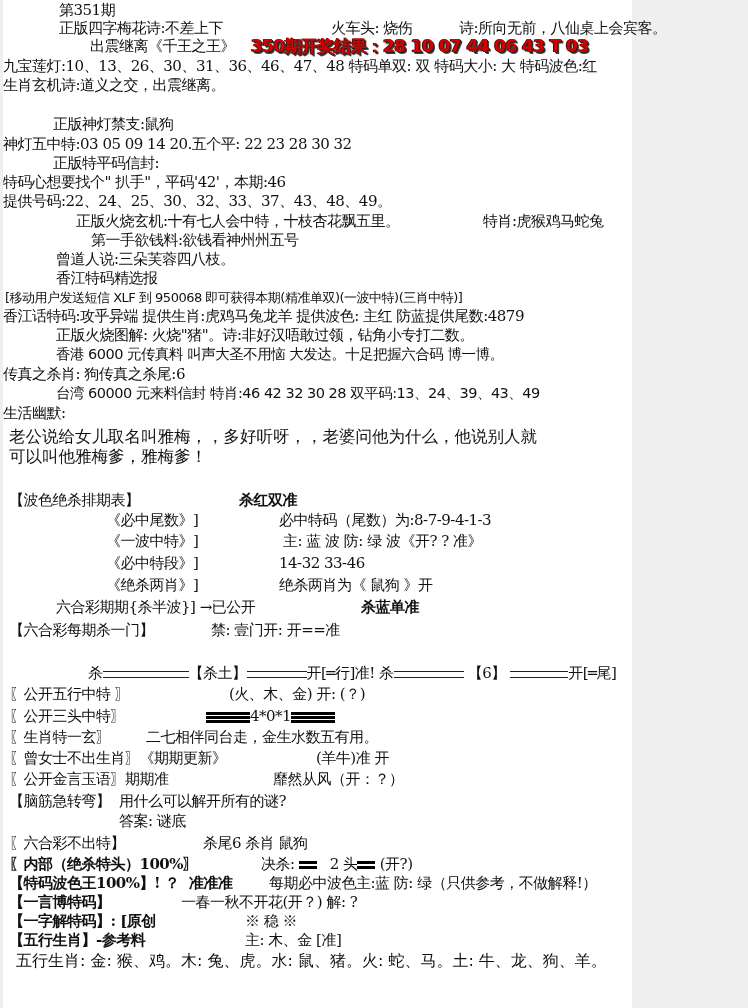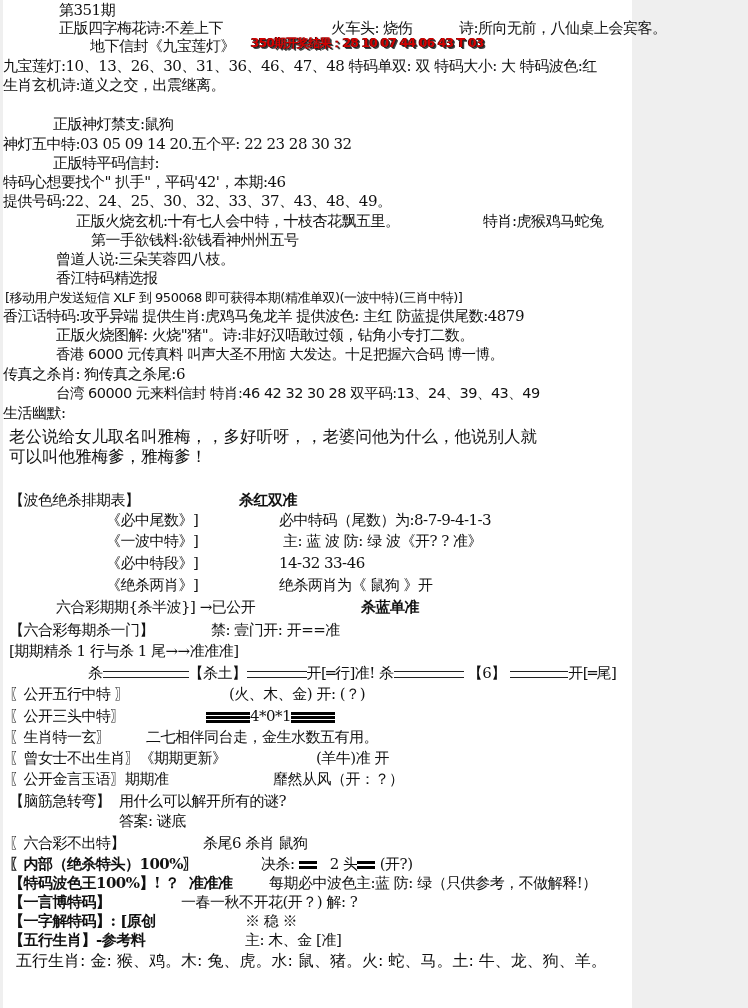--- a/index.html
+++ b/index.html
@@ -16,40 +16,40 @@
   }
   .ln {
     position:absolute; white-space:nowrap; font-size:15px; line-height:17px;
     letter-spacing:-0.5px;
   }
   .sans { font-family:"DejaVu Sans", sans-serif; }
   .big { font-size:16.5px; line-height:19px; letter-spacing:0; font-family:"DejaVu Sans", sans-serif; }
   .b { font-weight:bold; }
   .red-overlay {
     position:absolute; left:248px; top:35px; white-space:nowrap;
-    font-family:"DejaVu Sans", sans-serif; font-weight:bold; font-size:12px;
+    font-family:"DejaVu Sans", sans-serif; font-weight:bold; font-size:17px;
     color:#d40000; letter-spacing:-0.6px;
     text-shadow:1px 1px 0 #222, 2px 2px 0 #444, -1px 0 0 #600;
   }
   .bars { display:inline-block; width:44px; height:11px; vertical-align:middle;
     background:repeating-linear-gradient(#000 0 3px, #fff 3px 4px); }
   .bar2 { display:inline-block; width:18px; height:9px; vertical-align:middle;
     background:repeating-linear-gradient(#000 0 3px, #fff 3px 5px); }
   .dline { display:inline-block; height:5px; border-top:1px solid #222; border-bottom:1px solid #222; vertical-align:middle; }
 </style>
 </head>
 <body>
 
 <div class="page">
 
   <div class="ln" style="left:56px;top:2px;">第351期</div>
   <div class="ln" style="left:56px;top:20px;">正版四字梅花诗:不差上下</div>
   <div class="ln" style="left:328px;top:20px;">火车头: 烧伤</div>
   <div class="ln" style="left:456px;top:20px;">诗:所向无前，八仙桌上会宾客。</div>
-  <div class="ln" style="left:87px;top:38px;">地下信封《九宝莲灯》</div>
+  <div class="ln" style="left:87px;top:38px;">出震继离《千王之王》</div>
   <div class="red-overlay">350期开奖结果：28 10 07 44 06 43 T 03</div>
 
   <div class="ln" style="left:0;top:58px;">九宝莲灯:10、13、26、30、31、36、46、47、48 特码单双: 双  特码大小: 大  特码波色:红</div>
   <div class="ln" style="left:0;top:77px;">生肖玄机诗:道义之交，出震继离。</div>
   <div class="ln" style="left:50px;top:116px;">正版神灯禁支:鼠狗</div>
   <div class="ln" style="left:0;top:136px;">神灯五中特:03  05  09  14  20.五个平: 22  23  28  30  32</div>
   <div class="ln" style="left:50px;top:155px;">正版特平码信封:</div>
   <div class="ln" style="left:0;top:174px;">特码心想要找个" 扒手"，平码'42'，本期:46</div>
   <div class="ln" style="left:0;top:193px;">提供号码:22、24、25、30、32、33、37、43、48、49。</div>
   <div class="ln" style="left:53px;top:213px;margin-left:20px;">正版火烧玄机:十有七人会中特，十枝杏花飘五里。</div>
@@ -75,21 +75,20 @@
   <div class="ln" style="left:280px;top:533px;">主: 蓝 波 防: 绿 波《开? ? 准》</div>
   <div class="ln" style="left:103px;top:555px;">《必中特段》]</div>
   <div class="ln" style="left:276px;top:555px;">14-32 33-46</div>
   <div class="ln" style="left:103px;top:577px;">《绝杀两肖》]</div>
   <div class="ln" style="left:276px;top:577px;">绝杀两肖为《 鼠狗 》开</div>
   <div class="ln" style="left:53px;top:599px;">六合彩期期{杀半波}] →已公开</div>
   <div class="ln b" style="left:358px;top:599px;">杀蓝单准</div>
 
   <div class="ln" style="left:6px;top:622px;">【六合彩每期杀一门】</div>
   <div class="ln" style="left:208px;top:622px;">禁: 壹门开: 开==准</div>
-  <div class="ln" style="left:6px;top:643px;">[期期精杀 1 行与杀 1 尾→→准准准]</div>
 
   <div class="ln" style="left:85px;top:665px;">
     <span>杀</span><span class="dline" style="width:86px;"></span><span>【杀土】</span><span class="dline" style="width:60px;"></span><span>开[═行]准!</span>&nbsp;<span>杀</span><span class="dline" style="width:70px;"></span> <span>【6】</span> <span class="dline" style="width:58px;"></span><span>开[═尾]</span>
   </div>
 
   <div class="ln" style="left:6px;top:686px;">〖公开五行中特 〗</div>
   <div class="ln" style="left:226px;top:686px;text-align:right;">(火、木、金) 开: (？)</div>
   <div class="ln" style="left:6px;top:708px;">〖公开三头中特〗</div>
   <div class="ln" style="left:203px;top:708px;">
     <span class="bars"></span><span>4*0*1</span><span class="bars"></span>

